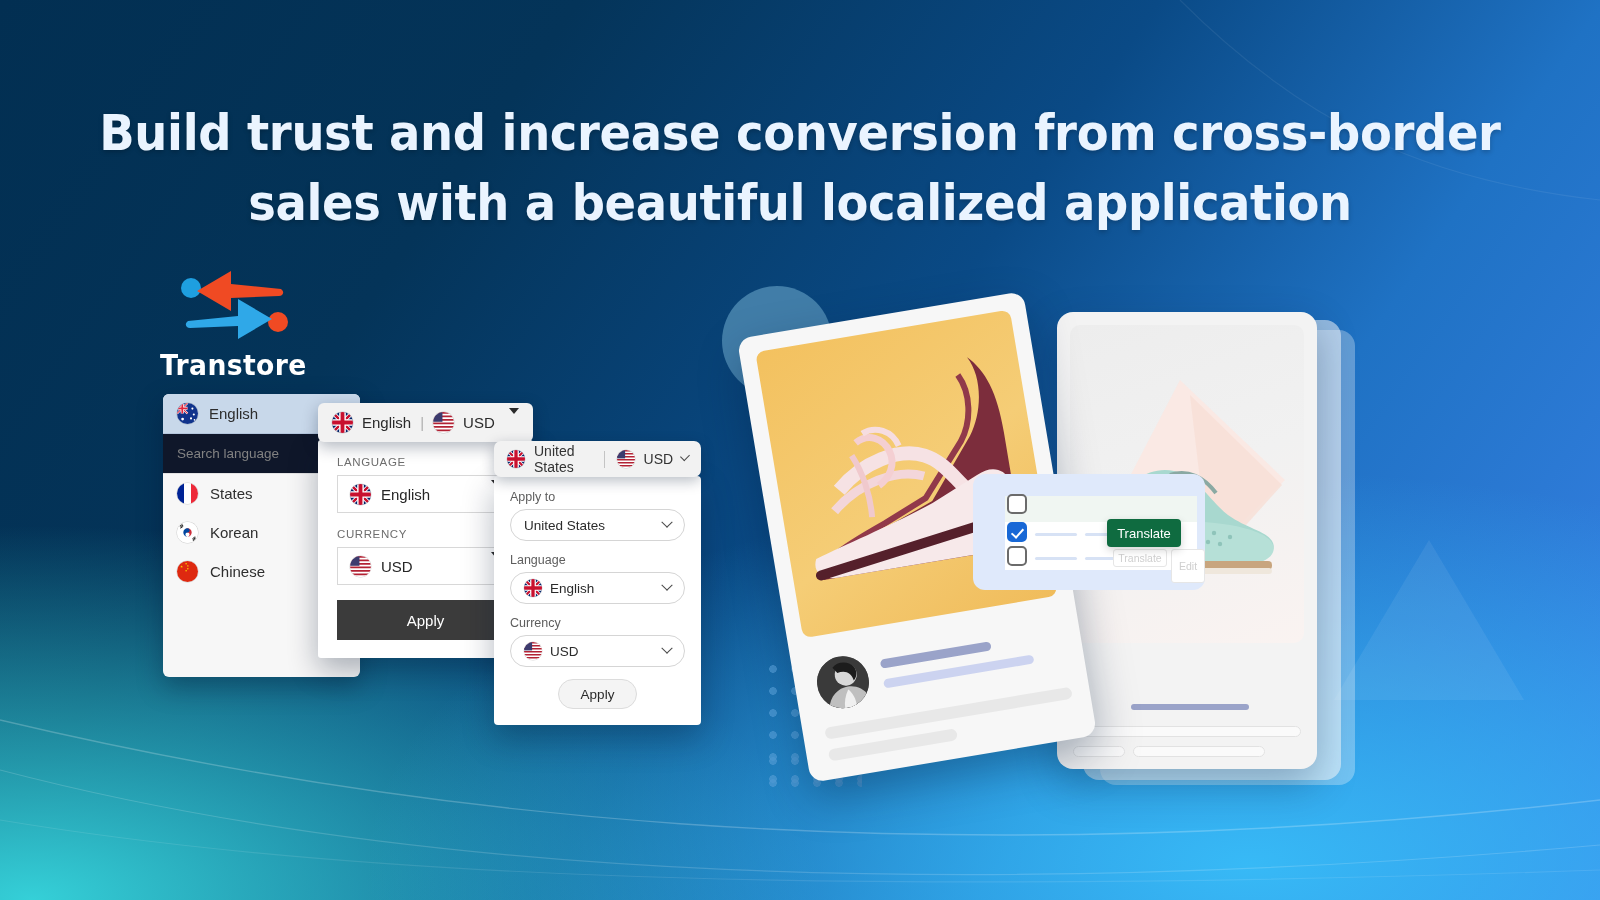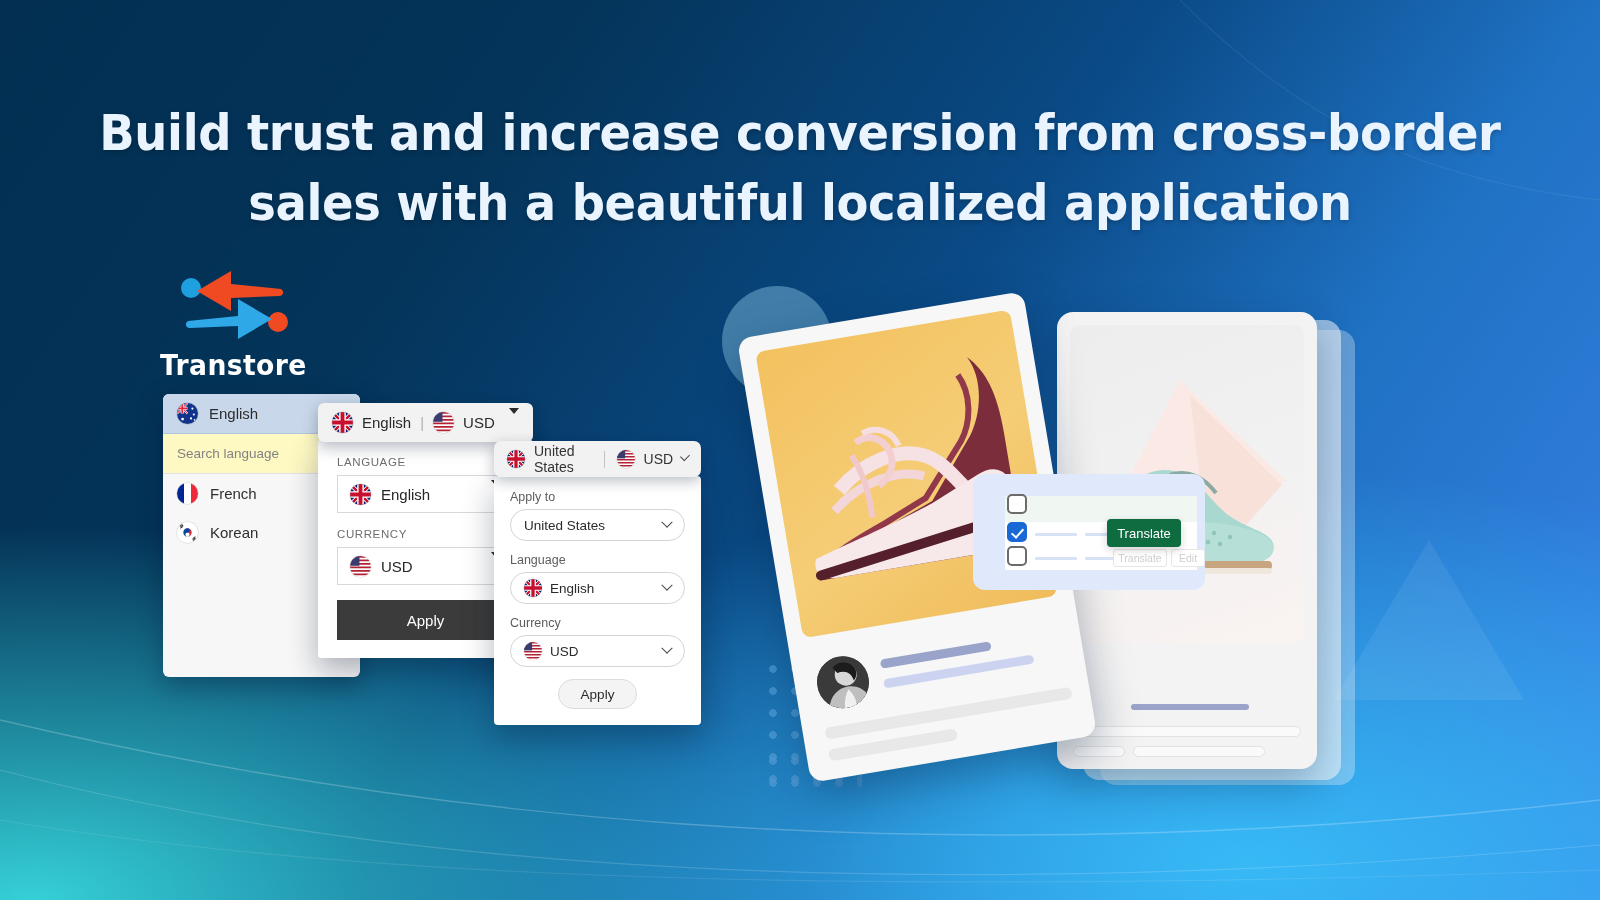--- a/index.html
+++ b/index.html
@@ -76,21 +76,21 @@
   #p1-current {
     height: 40px; display: flex; align-items: center; gap: 11px;
     padding: 0 14px; background: #c8d8ea;
     border-bottom: 1px solid #b4c6dd;
     font-size: 15px; color: #2d2d2d;
   }
   #p1-search {
     height: 40px; display: flex; align-items: center; padding: 0 14px;
     font-size: 13.5px; color: #828282;
     border-bottom: 1px solid #e2e2e2;
-    background: #fef9c3;
+    background: #0f172a;
   }
   .p1-item {
     height: 39px; display: flex; align-items: center; gap: 12px;
     padding: 0 14px; font-size: 15px; color: #2f2f2f;
   }
 
   
   .flag { width: 21px; height: 21px; border-radius: 50%; overflow: hidden;
           flex: 0 0 auto; position: relative; box-shadow: 0 0 0 .5px rgba(0,0,0,.16); }
   .flag svg { display: block; width: 100%; height: 100%; }
@@ -311,40 +311,53 @@
   </div>
 
   <div class="p1-item">
     <span class="flag">
       <svg viewBox="0 0 60 60">
           <rect width="20" height="60" fill="#002395"></rect>
           <rect x="20" width="20" height="60" fill="#fff"></rect>
           <rect x="40" width="20" height="60" fill="#ed2939"></rect>
         </svg>
     </span>
-    <span>French</span>
+    <span>States</span>
   </div>
 
 
 
   <div class="p1-item">
     <span class="flag">
       <svg viewBox="0 0 60 60">
           <rect width="60" height="60" fill="#fff"></rect>
         <path d="M30,18 a12,12 0 0,1 0,24 a6,6 0 0,0 0,-12 a6,6 0 0,1 0,-12 z" fill="#cd2e3a"></path>
         <path d="M30,18 a12,12 0 0,0 0,24 a6,6 0 0,1 0,-12 a6,6 0 0,0 0,-12 z" fill="#0047a0"></path>
         <g stroke="#000" stroke-width="2.4">
           <path d="M8,12 L16,6 M9,15 L17,9 M10,18 L18,12"></path>
           <path d="M44,48 L52,42 M45,51 L53,45 M46,54 L54,48"></path>
         </g>
       </svg>
     </span>
     <span>Korean</span>
   </div>
 
+  <div class="p1-item">
+    <span class="flag">
+      <svg viewBox="0 0 60 60">
+          <rect width="60" height="60" fill="#de2910"></rect>
+        <path d="M13,12 l2.6,7.4 l-6.4,-4.6 h7.9 l-6.4,4.6 z" fill="#ffde00"></path>
+        <circle cx="26" cy="8" r="2" fill="#ffde00"></circle>
+        <circle cx="31" cy="14" r="2" fill="#ffde00"></circle>
+        <circle cx="31" cy="22" r="2" fill="#ffde00"></circle>
+        <circle cx="26" cy="28" r="2" fill="#ffde00"></circle>
+      </svg>
+    </span>
+    <span>Chinese</span>
+  </div>
 </div>
 
 <div id="panel2">
   <div id="p2-head">
     <span class="flag">
       <svg viewBox="0 0 60 60">
         <rect width="60" height="60" fill="#012169"></rect>
         <path d="M0,0 L60,60 M60,0 L0,60" stroke="#fff" stroke-width="12"></path>
         <path d="M0,0 L60,60 M60,0 L0,60" stroke="#c8102e" stroke-width="7"></path>
         <path d="M30,0 V60 M0,30 H60" stroke="#fff" stroke-width="19"></path>
@@ -556,17 +569,17 @@
     <div class="cb" style="left:34px;top:20px;"></div>
     <div class="rowbox" style="left:32px;top:48px;width:192px;height:24px;"></div>
     <div class="cb on" style="left:34px;top:48px;"></div>
     <div class="skel" style="left:62px;top:59px;width:42px;"></div>
     <div class="skel" style="left:112px;top:59px;width:42px;"></div>
     <div class="rowbox" style="left:32px;top:72px;width:192px;height:24px;"></div>
     <div class="cb" style="left:34px;top:72px;"></div>
     <div class="skel" style="left:62px;top:83px;width:42px;"></div>
     <div class="skel" style="left:112px;top:83px;width:42px;"></div>
     <div class="btn-ghost" style="left:140px;top:75px;width:54px;height:18px;">Translate</div>
-    <div class="btn-ghost" style="left:198px;top:75px;width:34px;height:18px;">Edit</div>
+    <div class="btn-ghost" style="left:198px;top:75px;width:34px;height:34px;">Edit</div>
     <div class="btn-translate" style="left:134px;top:45px;width:74px;height:28px;">Translate</div>
   </div>
 
 </div>
 
 </body></html>

